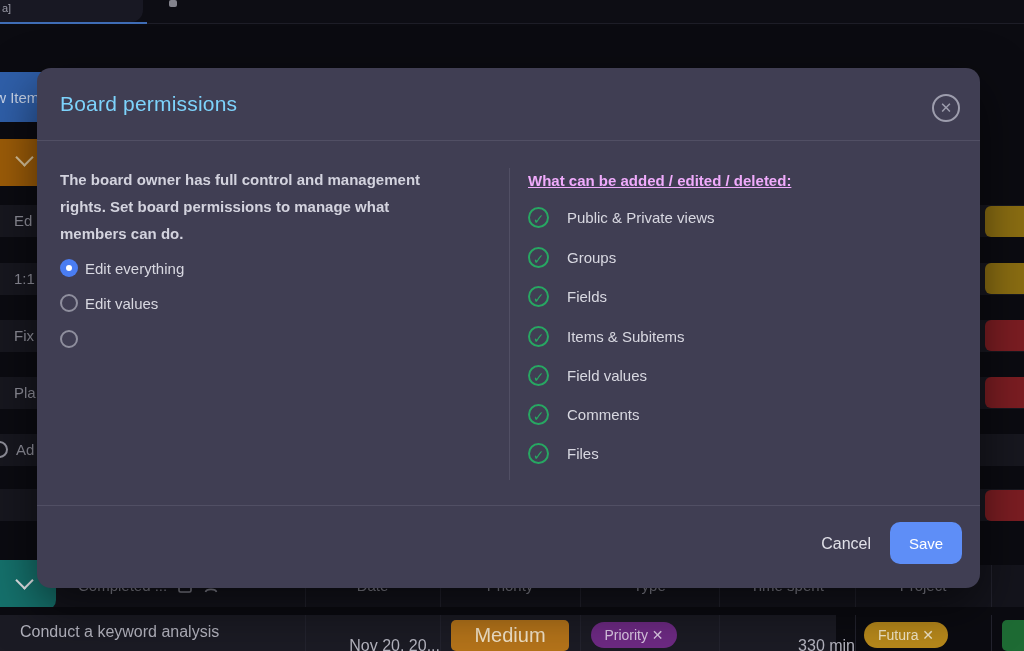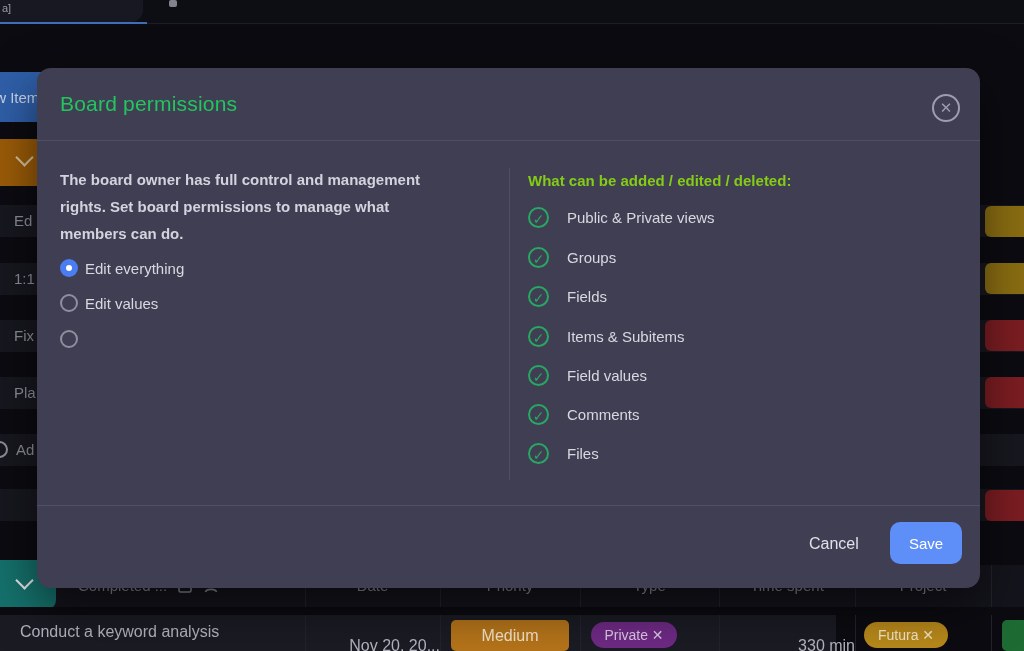--- a/index.html
+++ b/index.html
@@ -33,48 +33,48 @@
   .side-badge.red { background:#7b1d22; }
 
   .table-header { position:absolute; left:0; top:565px; width:1024px; height:42px; background:#14141c; color:#8a8a96; font-size:15px; }
   .table-gap { position:absolute; left:0; top:607px; width:1024px; height:8px; background:#0b0b11; }
   .table-row { position:absolute; left:0; top:615px; width:836px; height:36px; background:#1b1b24; color:#b4b4bf; font-size:16px; }
   .col-line { position:absolute; top:0; bottom:0; width:1px; background:#23232e; }
   .hcell { position:absolute; top:12px; text-align:center; }
   .group-title { position:absolute; left:78px; top:12px; display:flex; gap:10px; align-items:center; white-space:nowrap; }
   .rcell { position:absolute; top:22px; text-align:right; }
   .task-name { position:absolute; left:20px; top:8px; white-space:nowrap; }
-  .badge { position:absolute; border-radius:5px; text-align:center; font-size:16px; }
+  .badge { position:absolute; border-radius:5px; text-align:center; font-size:20px; }
   .badge.medium { left:451px; top:620px; width:118px; height:31px; line-height:31px; background:#b5741a; color:#f2e3c8; }
   .pill { position:absolute; border-radius:13px; text-align:center; font-size:14px; height:26px; line-height:26px; }
   .pill.billable { left:591px; top:622px; width:86px; background:#6e2a84; color:#dcc8e4; }
   .pill.futura { left:864px; top:622px; width:84px; background:#b8891b; color:#f2e6c6; }
   .badge.greenb { left:1002px; top:620px; width:30px; height:31px; background:#1e6b34; }
 
   
   .modal { position:absolute; left:37px; top:68px; width:943px; height:520px; background:#403e53; border-radius:14px; box-shadow:0 18px 50px rgba(0,0,0,0.55); }
-  .modal-title { position:absolute; left:23px; top:24px; font-size:21px; color:#22c55e; letter-spacing:.2px; }
+  .modal-title { position:absolute; left:23px; top:24px; font-size:21px; color:#7dd3fc; letter-spacing:.2px; }
   .close-btn { position:absolute; right:20px; top:26px; width:28px; height:28px; border:2px solid #9d9dad; border-radius:50%; color:#9d9dad; font-size:15px; line-height:24px; text-align:center; cursor:pointer; }
   .hdr-divider { position:absolute; left:0; top:72px; width:100%; height:1px; background:#514f64; }
   .ftr-divider { position:absolute; left:0; top:437px; width:100%; height:1px; background:#514f64; }
   .v-divider { position:absolute; left:472px; top:100px; width:1px; height:312px; background:#514f64; }
 
   .desc { position:absolute; left:23px; top:98px; width:400px; font-size:15px; font-weight:bold; color:#d3d3de; line-height:27px; }
   .radio-row { position:absolute; left:23px; display:flex; align-items:center; gap:7px; height:24px; }
   .radio { width:18px; height:18px; border-radius:50%; border:2px solid #8f8f9e; flex:0 0 auto; }
   .radio.selected { border:none; background:#4a7df2; position:relative; }
   .radio.selected::after { content:""; position:absolute; left:6px; top:6px; width:6px; height:6px; background:#fff; border-radius:50%; }
   .radio-label { font-size:15px; color:#d8d8e1; }
 
-  .perm-head { position:absolute; left:491px; top:104px; font-size:15px; font-weight:bold; color:#84cc16; }
+  .perm-head { position:absolute; left:491px; top:104px; font-size:15px; font-weight:bold; color:#f0abfc;text-decoration:underline; }
   .perm-row { position:absolute; left:491px; display:flex; align-items:center; gap:18px; height:24px; }
   .check-circ { width:21px; height:21px; border:2px solid #27a762; border-radius:50%; color:#27a762; font-size:14px; font-weight:bold; text-align:center; line-height:20px; flex:0 0 auto; }
   .perm-label { font-size:15px; color:#d8d8e1; }
 
-  .cancel-btn { position:absolute; left:772px; top:462px; width:62px; height:28px; font-size:16px; color:#e0e0e8; text-align:left; line-height:28px; cursor:pointer; }
+  .cancel-btn { position:absolute; left:772px; top:462px; width:62px; height:28px; font-size:16px; color:#e0e0e8; text-align:right; line-height:28px; cursor:pointer; }
   .save-btn { position:absolute; left:853px; top:454px; width:72px; height:42px; background:#5e8ef7; border:none; border-radius:10px; color:#fff; font-size:15px; cursor:pointer; }
 </style>
 </head>
 <body>
 
 <div class="topbar">
   <div class="browser-tab">
     <span class="tab-glyph">a]</span>
   </div>
   <div class="tab-underline"></div>
@@ -177,21 +177,21 @@
   <div class="col-line" style="left:440px;"></div>
   <div class="col-line" style="left:580px;"></div>
   <div class="col-line" style="left:719px;"></div>
   <div class="col-line" style="left:855px;"></div>
   <div class="col-line" style="left:991px;"></div>
   <div class="task-name">Conduct a keyword analysis</div>
   <div class="rcell" style="left:305px; width:135px;">Nov 20, 20...</div>
   <div class="rcell" style="left:719px; width:136px;">330 min</div>
 </div>
 <div class="badge medium">Medium</div>
-<div class="pill billable">Private ✕</div>
+<div class="pill billable">Priority ✕</div>
 <div class="pill futura">Futura ✕</div>
 <div class="badge greenb"></div>
 
 <div class="modal">
   <div class="modal-title">Board permissions</div>
   <div class="close-btn">✕</div>
   <div class="hdr-divider"></div>
 
   <div class="desc">The board owner has full control and management rights. Set board permissions to manage what members can do.</div>
 

